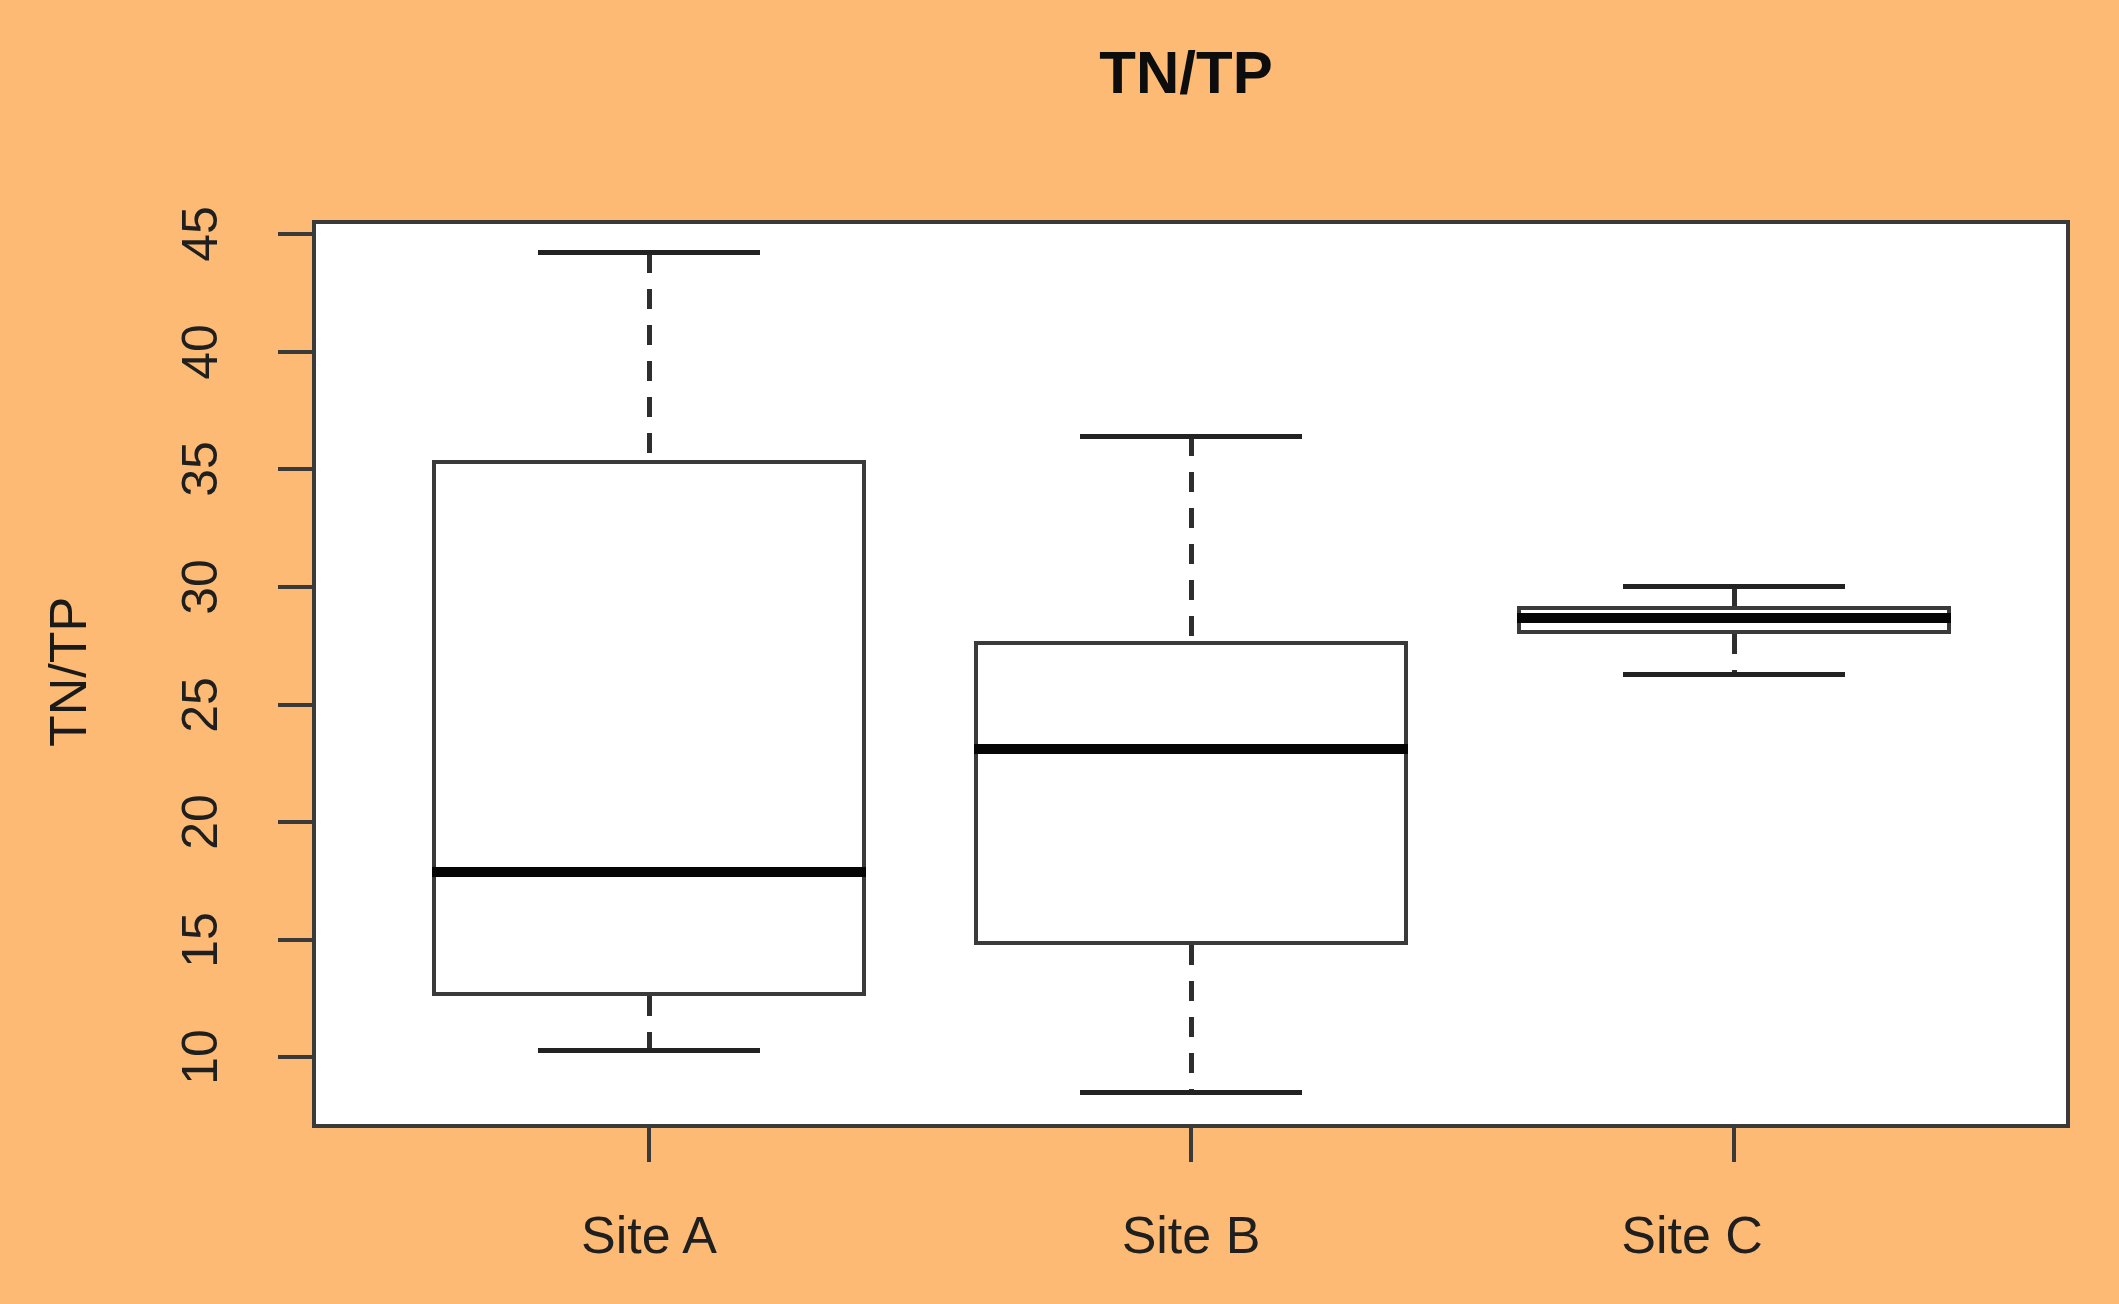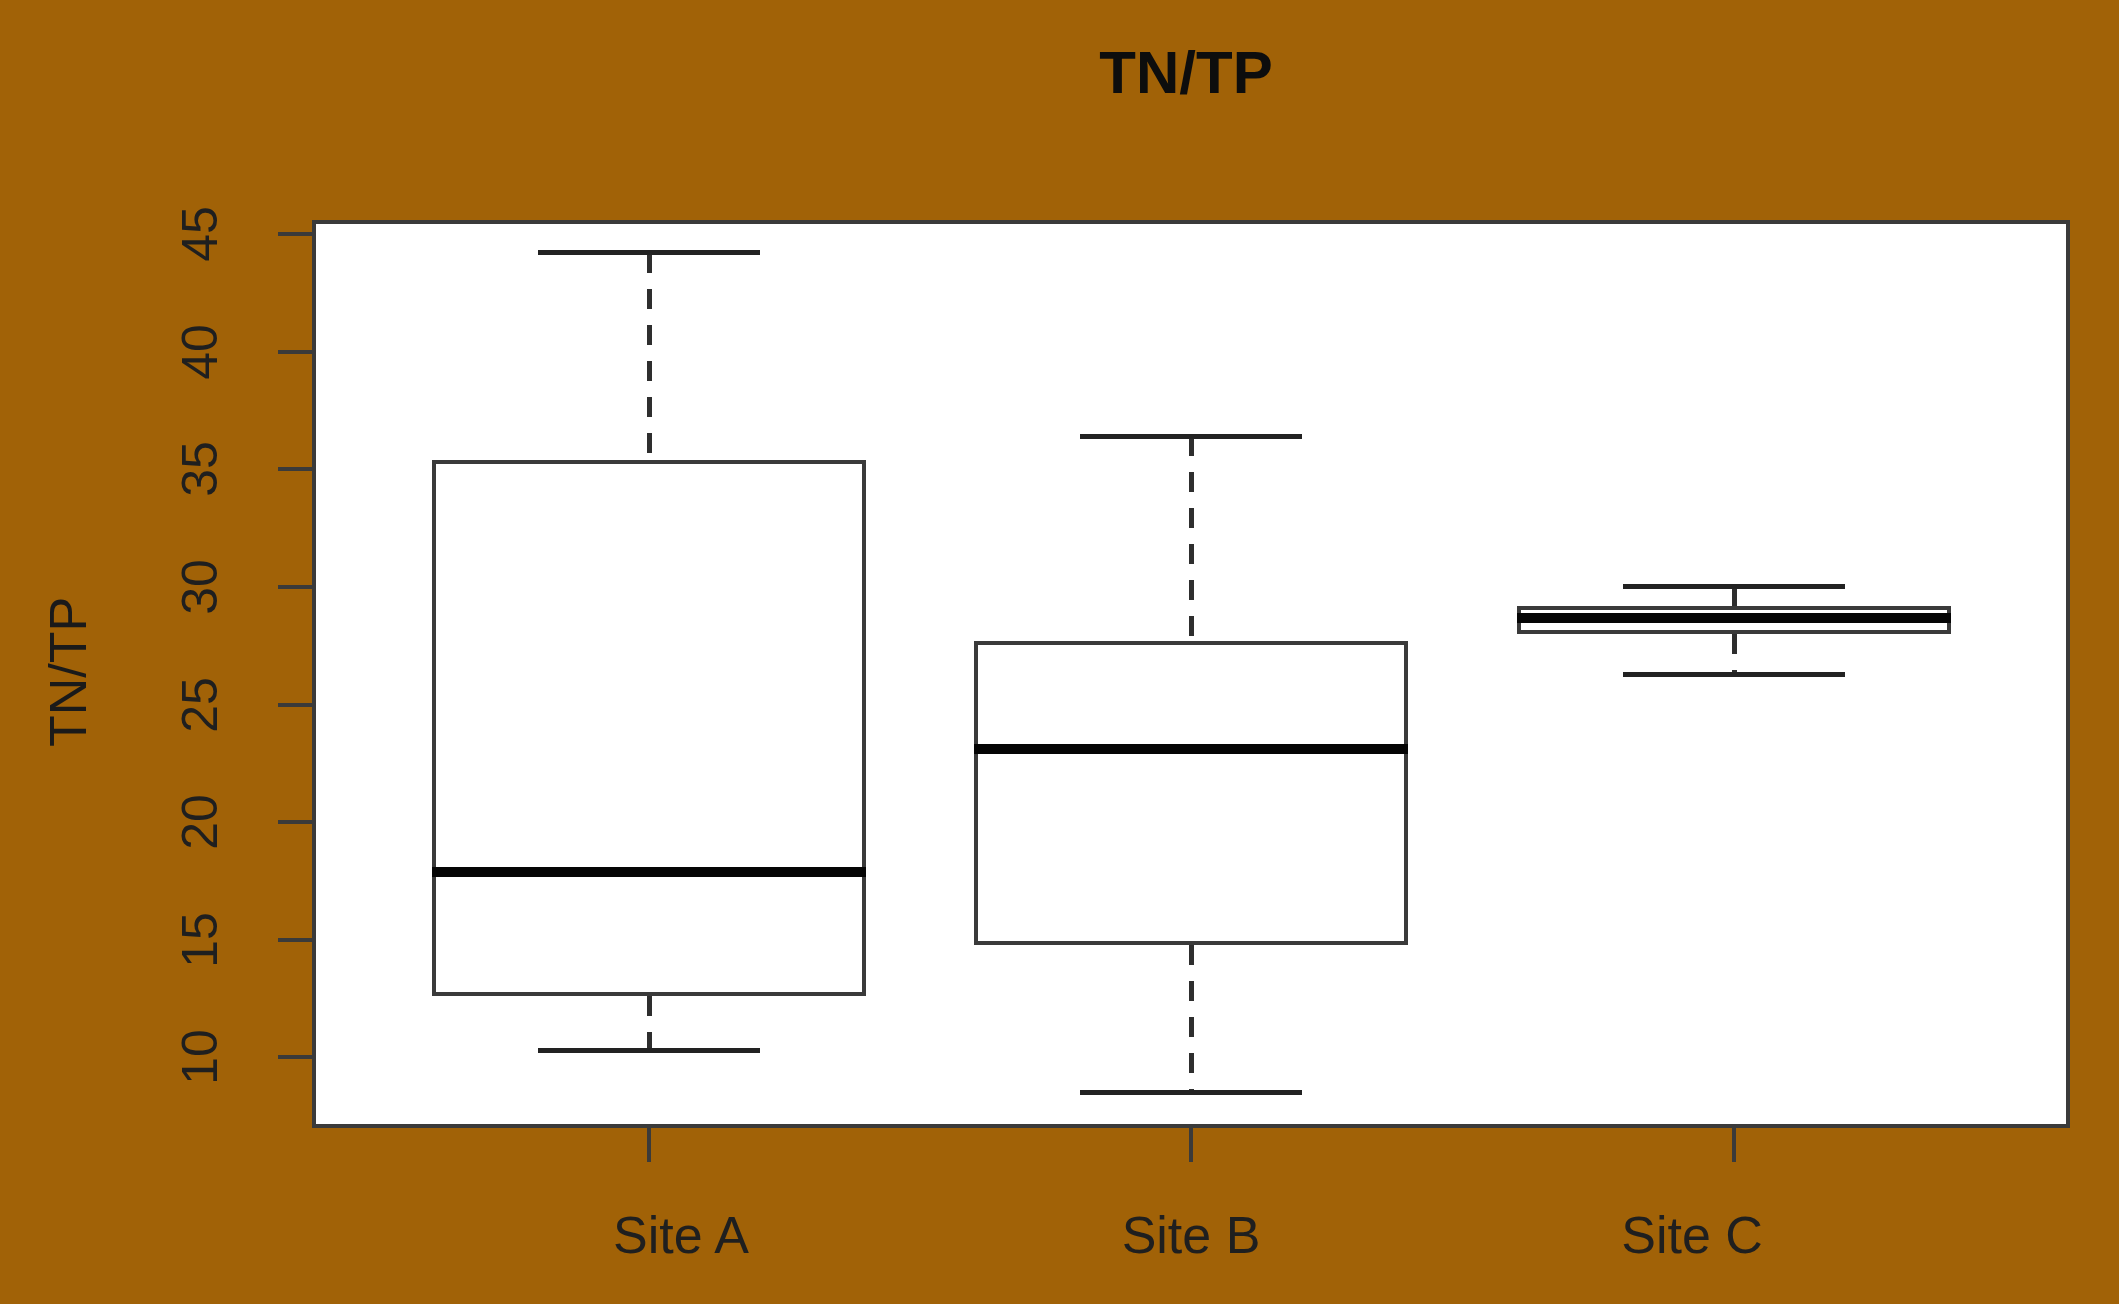--- a/index.html
+++ b/index.html
@@ -1,20 +1,20 @@
 <!DOCTYPE html>
 <html><head>
 <meta charset="utf-8">
 <style>
   html, body { margin: 0; padding: 0; background: #ffffff; }
   .figure {
     position: relative;
     width: 2119px;
     height: 1304px;
-    background: #a16207;
+    background: #fdba74;
     font-family: "Liberation Sans", sans-serif;
     color: #1a1a1a;
     overflow: hidden;
   }
   .chart-title {
     position: absolute;
     left: 1186px;
     top: 38px;
     transform: translateX(-50%);
     font-size: 60px;
@@ -111,21 +111,21 @@
       <div class="y-tick-label" style="left: 200px; top: 704.58px;">25</div>
       <div class="y-tick" style="left: 278px; top: 584.964px;"></div>
       <div class="y-tick-label" style="left: 200px; top: 586.964px;">30</div>
       <div class="y-tick" style="left: 278px; top: 467.347px;"></div>
       <div class="y-tick-label" style="left: 200px; top: 469.347px;">35</div>
       <div class="y-tick" style="left: 278px; top: 349.731px;"></div>
       <div class="y-tick-label" style="left: 200px; top: 351.731px;">40</div>
       <div class="y-tick" style="left: 278px; top: 232.114px;"></div>
       <div class="y-tick-label" style="left: 200px; top: 234.114px;">45</div>
       <div class="x-tick" style="left: 647px; top: 1128px;"></div>
-      <div class="x-tick-label" style="left: 649px; top: 1205px; margin-left: 32px;">Site A</div>
+      <div class="x-tick-label" style="left: 649px; top: 1205px;">Site A</div>
       <div class="x-tick" style="left: 1189px; top: 1128px;"></div>
       <div class="x-tick-label" style="left: 1191px; top: 1205px;">Site B</div>
       <div class="x-tick" style="left: 1732px; top: 1128px;"></div>
       <div class="x-tick-label" style="left: 1692px; top: 1205px;">Site C</div>
       <div class="whisker-line" style="left: 646.5px; top: 252.933px; height: 207.005px;"></div>
       <div class="whisker-line" style="left: 646.5px; top: 996.269px; height: 54.1036px;"></div>
       <div class="whisker-cap" style="left: 538px; top: 250.433px; width: 222px;"></div>
       <div class="whisker-cap" style="left: 538px; top: 1047.87px; width: 222px;"></div>
       <div class="bp-box" style="left: 432px; top: 459.938px; width: 434px; height: 536.332px;"></div>
       <div class="bp-median" style="left: 432px; top: 866.596px; width: 434px;"></div>

